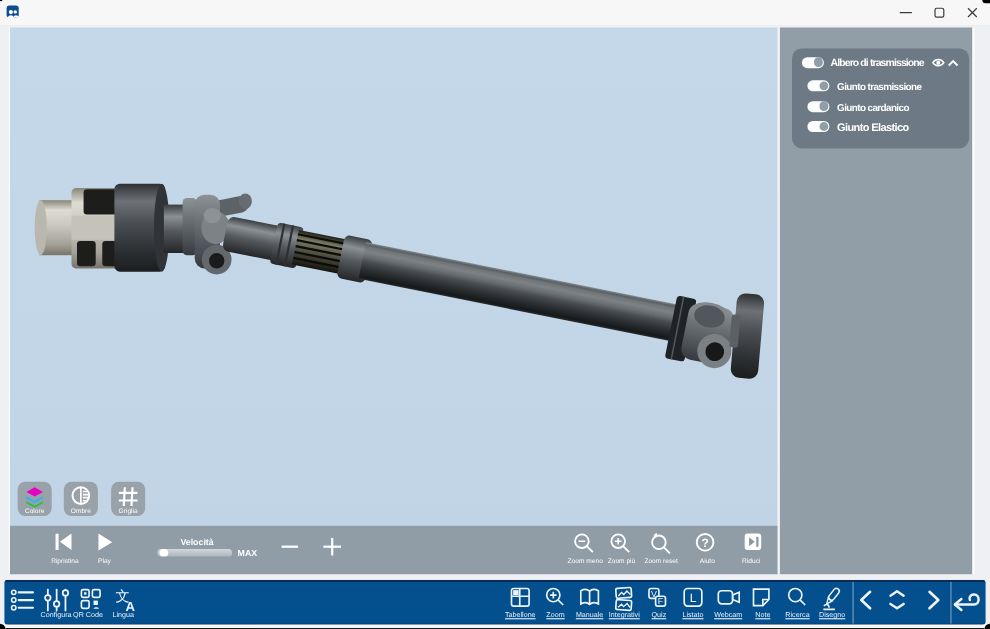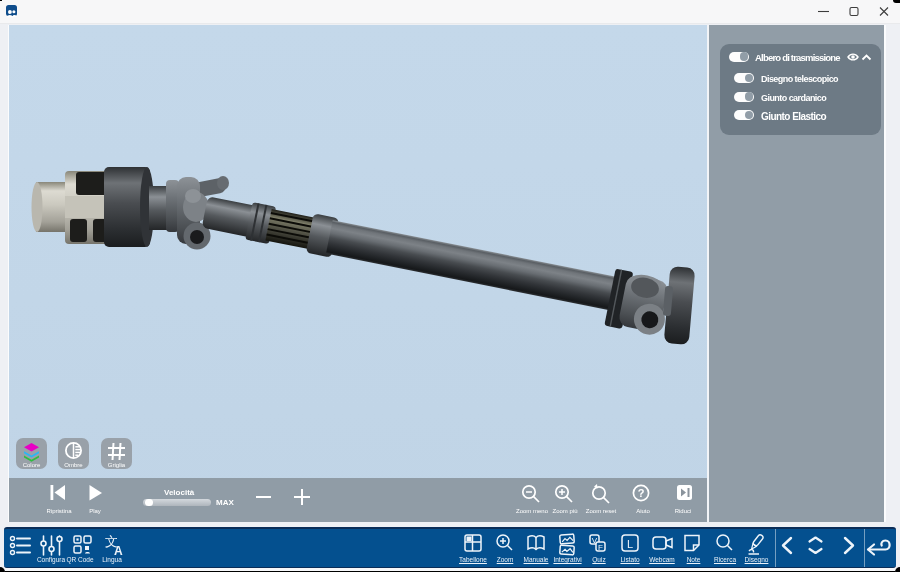--- a/index.html
+++ b/index.html
@@ -271,21 +271,21 @@
       <div class="rowtxt" style="left:35px;top:7.5px;font-size:9.5px;letter-spacing:-0.8px;">Albero di trasmissione</div>
       <svg style="position:absolute;left:125px;top:7px" width="28" height="12" viewBox="0 0 24 12">
         <path d="M1 6 C3.5 2.2 8.5 2.2 11 6 C8.5 9.8 3.5 9.8 1 6 Z" fill="none" stroke="#fff" stroke-width="1.4"></path>
         <circle cx="6" cy="6" r="1.8" fill="#fff"></circle>
         <path d="M15.5 8.5 L19.5 4.5 L23.5 8.5" fill="none" stroke="#fff" stroke-width="1.8"></path>
       </svg>
 
       <div class="tog" style="left:14px;top:29px;width:20px;height:10px;">
         <div class="knob" style="right:0.8px;top:0.8px;width:8.4px;height:8.4px;"></div>
       </div>
-      <div class="rowtxt" style="left:41px;top:30px;font-size:9px;letter-spacing:-0.55px;">Disegno telescopico</div>
+      <div class="rowtxt" style="left:41px;top:30px;font-size:9px;letter-spacing:-0.55px;">Giunto trasmissione</div>
       <div class="tog" style="left:14px;top:47.5px;width:20px;height:10px;">
         <div class="knob" style="right:0.8px;top:0.8px;width:8.4px;height:8.4px;"></div>
       </div>
       <div class="rowtxt" style="left:41px;top:48.5px;font-size:9px;letter-spacing:-0.55px;text-align:center;">Giunto cardanico</div>
       <div class="tog" style="left:14px;top:66px;width:20px;height:10px;">
         <div class="knob" style="right:0.8px;top:0.8px;width:8.4px;height:8.4px;"></div>
       </div>
       <div class="rowtxt" style="left:41px;top:67px;font-size:10px;letter-spacing:-0.55px;">Giunto Elastico</div>
     </div>
   </div>

